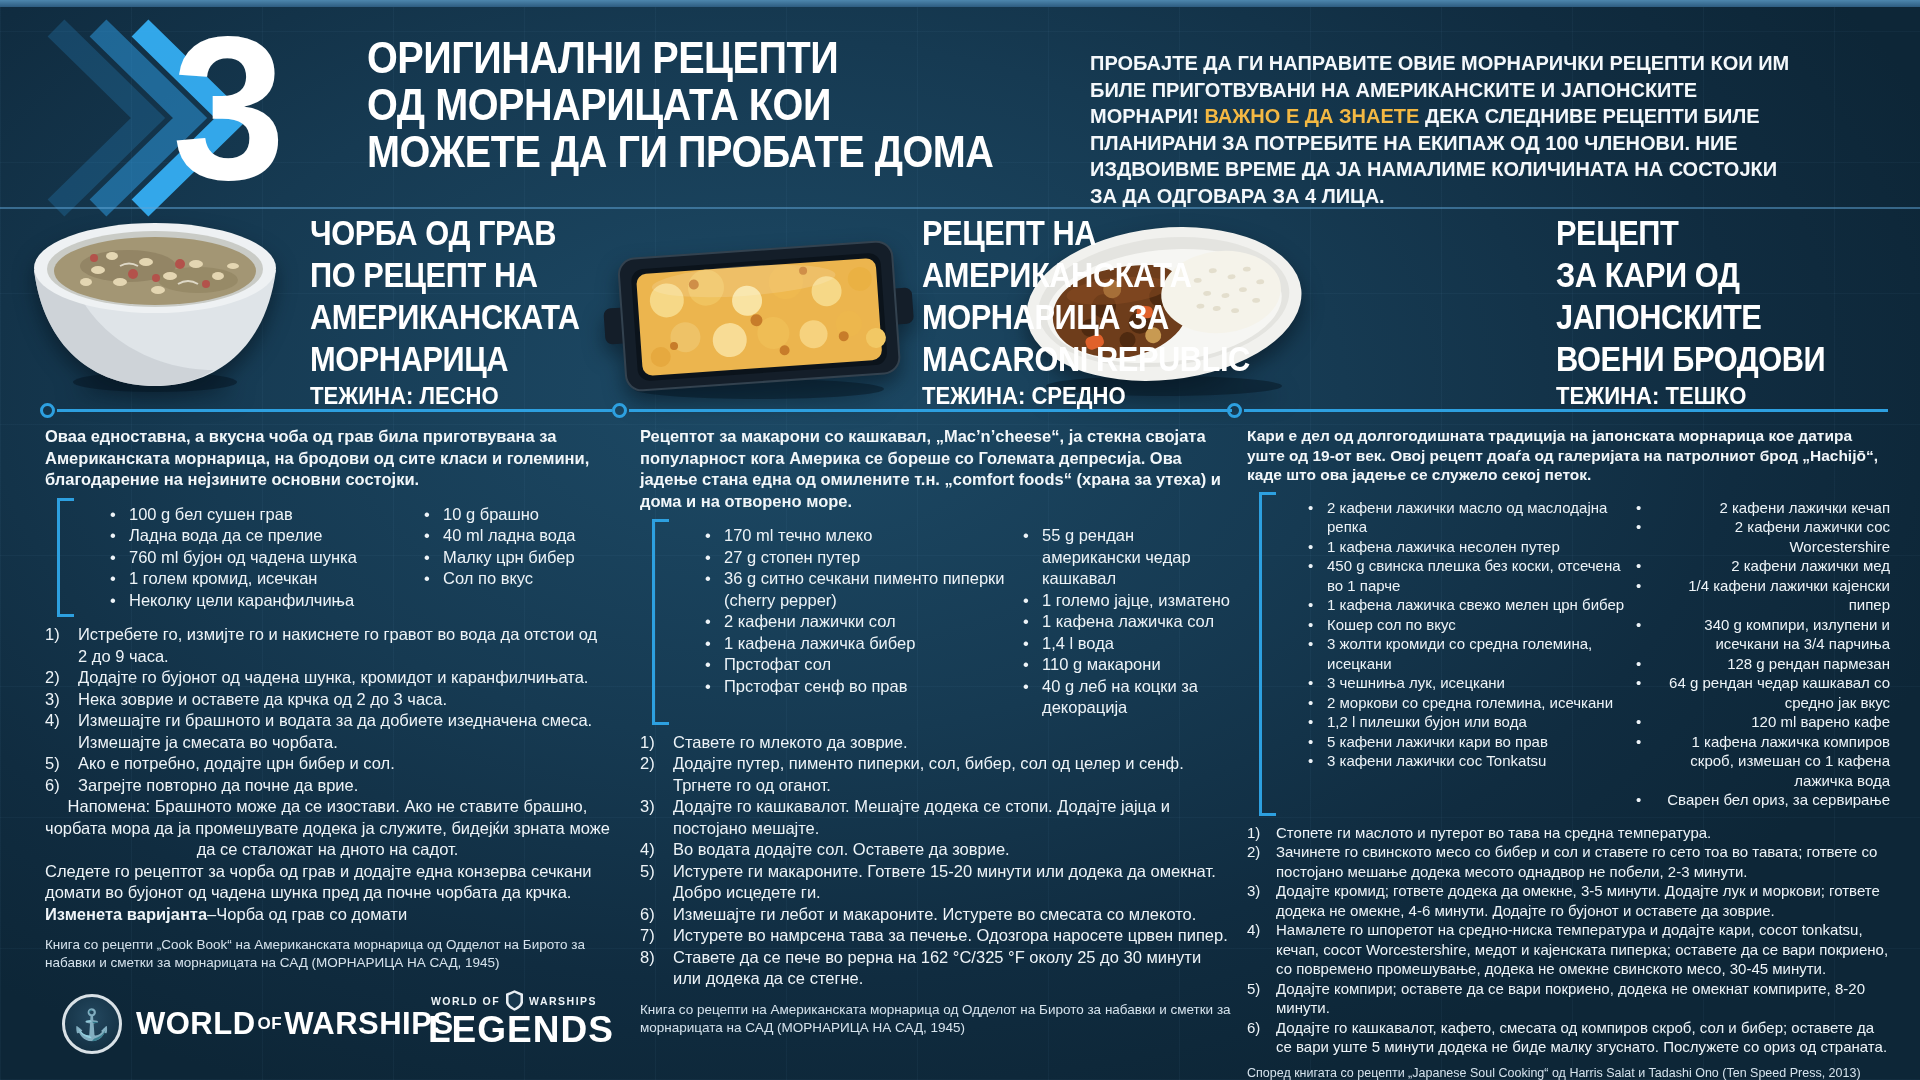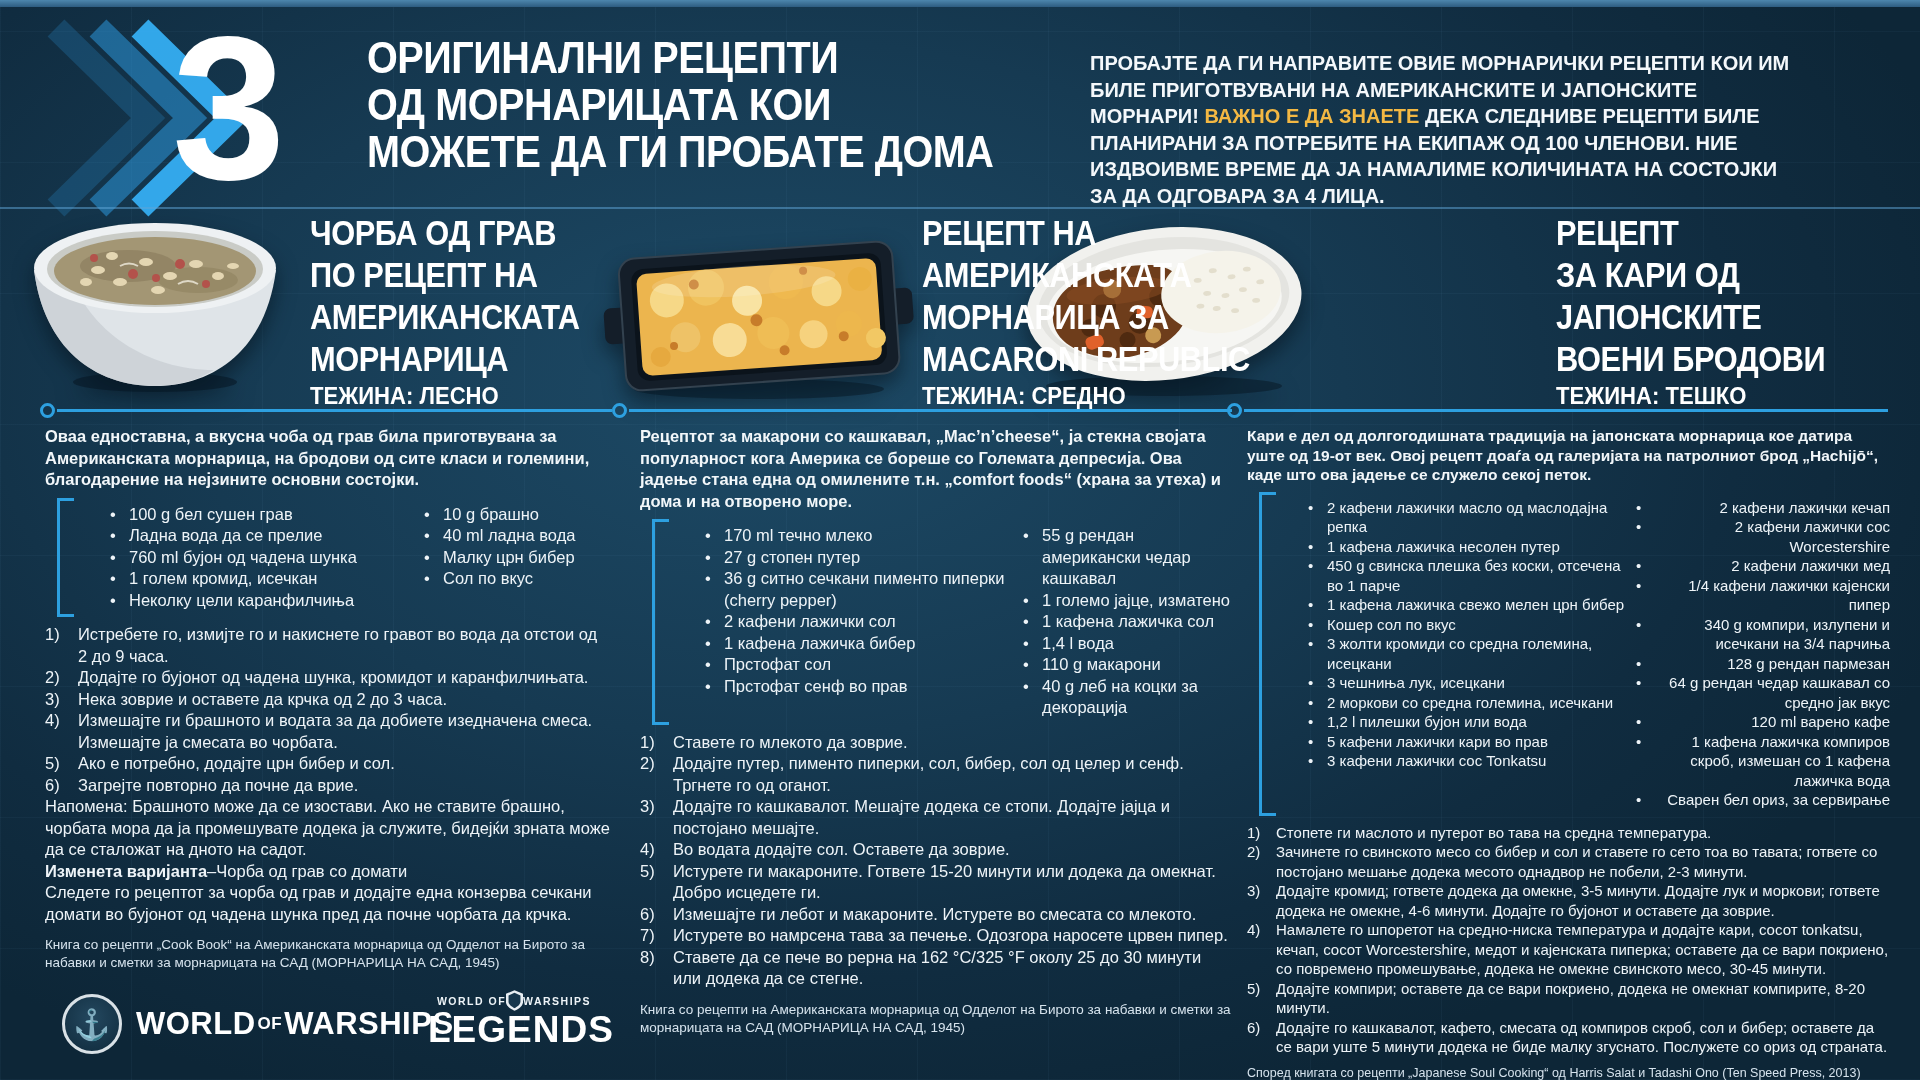--- a/index.html
+++ b/index.html
@@ -56,36 +56,36 @@
   #col-2 .ing ul:first-child{width:312px;margin-left:30px;}
   #col-2 .ing ul:last-child{flex:1;margin-left:6px;}
   #col-3 .ing ul:first-child{width:322px;margin-left:26px;}
   #col-3 .ing ul:last-child{flex:1;margin-left:6px;text-align:right;}
 
   ol.steps{counter-reset:st;margin:10px 0 0;padding:0;}
   .steps li{list-style:none;counter-increment:st;position:relative;padding-left:33px;}
   .steps li::before{content:counter(st) ")";position:absolute;left:0;}
   #col-3 .steps li{padding-left:29px;}
 
-  .note{margin:0;}
+  .note{margin:0;text-align:center;}
   .variant{margin:0;}
   .variant b{font-weight:bold;}
   .source{margin:11px 0 0;font-size:13.5px;line-height:18px;color:#d6e3ed;}
   #col-3 .source{font-size:12.5px;line-height:16.5px;margin-top:8px;}
 
   
   #wows-logo{left:62px;top:994px;display:flex;align-items:center;}
   #anchor-emblem{width:54px;height:54px;border:3px solid #d9e1e6;border-radius:50%;
     background:radial-gradient(circle at 50% 38%,#24485f,#0f2a3c);display:flex;align-items:center;justify-content:center;
     font-size:30px;color:#eef4f8;}
   #wows-wordmark{margin-left:14px;display:flex;align-items:center;color:#fff;font-weight:bold;letter-spacing:.5px;}
   #wows-wordmark .big{font-size:31px;}
   #wows-wordmark .small{font-size:17px;margin:0 2px;align-self:center;}
   #legends-logo{left:428px;top:990px;width:172px;text-align:center;color:#eef4f8;}
-  #legends-top{display:flex;align-items:center;justify-content:center;font-size:10.5px;font-weight:bold;letter-spacing:1.5px;}
+  #legends-top{display:flex;align-items:center;justify-content:center;gap:6px;font-size:10.5px;font-weight:bold;letter-spacing:1.5px;}
   #legends-name{font-size:37px;font-weight:bold;letter-spacing:1px;color:#fff;line-height:1.05;}
   #staysafe{left:755px;top:993px;width:360px;height:54px;border:2px solid rgba(96,170,220,.85);
     background:rgba(8,26,40,.82);display:flex;align-items:center;justify-content:center;
     font-size:30px;font-weight:bold;letter-spacing:2px;color:#f4f9fc;cursor:pointer;}
 </style>
 </head>
 <body>
 
 <div id="canvas">
   <div id="top-strip" class="abs"></div>
@@ -268,22 +268,22 @@
     </div>
     <ol class="steps">
       <li>Истребете го, измијте го и накиснете го гравот во вода да отстои од 2 до 9 часа.</li>
       <li>Додајте го бујонот од чадена шунка, кромидот и каранфилчињата.</li>
       <li>Нека зоврие и оставете да крчка од 2 до 3 часа.</li>
       <li>Измешајте ги брашното и водата за да добиете изедначена смеса. Измешајте ја смесата во чорбата.</li>
       <li>Ако е потребно, додајте црн бибер и сол.</li>
       <li>Загрејте повторно да почне да врие.</li>
     </ol>
     <p class="note">Напомена: Брашното може да се изостави. Ако не ставите брашно, чорбата мора да ја промешувате додека ја служите, бидејќи зрната може да се сталожат на дното на садот.</p>
+    <p class="variant">Следете го рецептот за чорба од грав и додајте една конзерва сечкани домати во бујонот од чадена шунка пред да почне чорбата да крчка.</p>
     <p class="variant"><b>Изменета варијанта</b><span>–Чорба од грав со домати</span></p>
-    <p class="variant">Следете го рецептот за чорба од грав и додајте една конзерва сечкани домати во бујонот од чадена шунка пред да почне чорбата да крчка.</p>
     <p class="source">Книга со рецепти „Cook Book“ на Американската морнарица од Одделот на Бирото за набавки и сметки за морнарицата на САД (МОРНАРИЦА НА САД, 1945)</p>
   </div>
 
   <div id="col-2" class="col">
     <p class="r-intro">Рецептот за макарони со кашкавал, „Mac’n’cheese“, ја стекна својата популарност кога Америка се бореше со Големата депресија. Ова јадење стана една од омилените т.н. „comfort foods“ (храна за утеха) и дома и на отворено море.</p>
     <div class="ing">
       <ul>
         <li>170 ml течно млеко</li>
         <li>27 g стопен путер</li>
         <li>36 g ситно сечкани пименто пиперки  (cherry pepper)</li>

